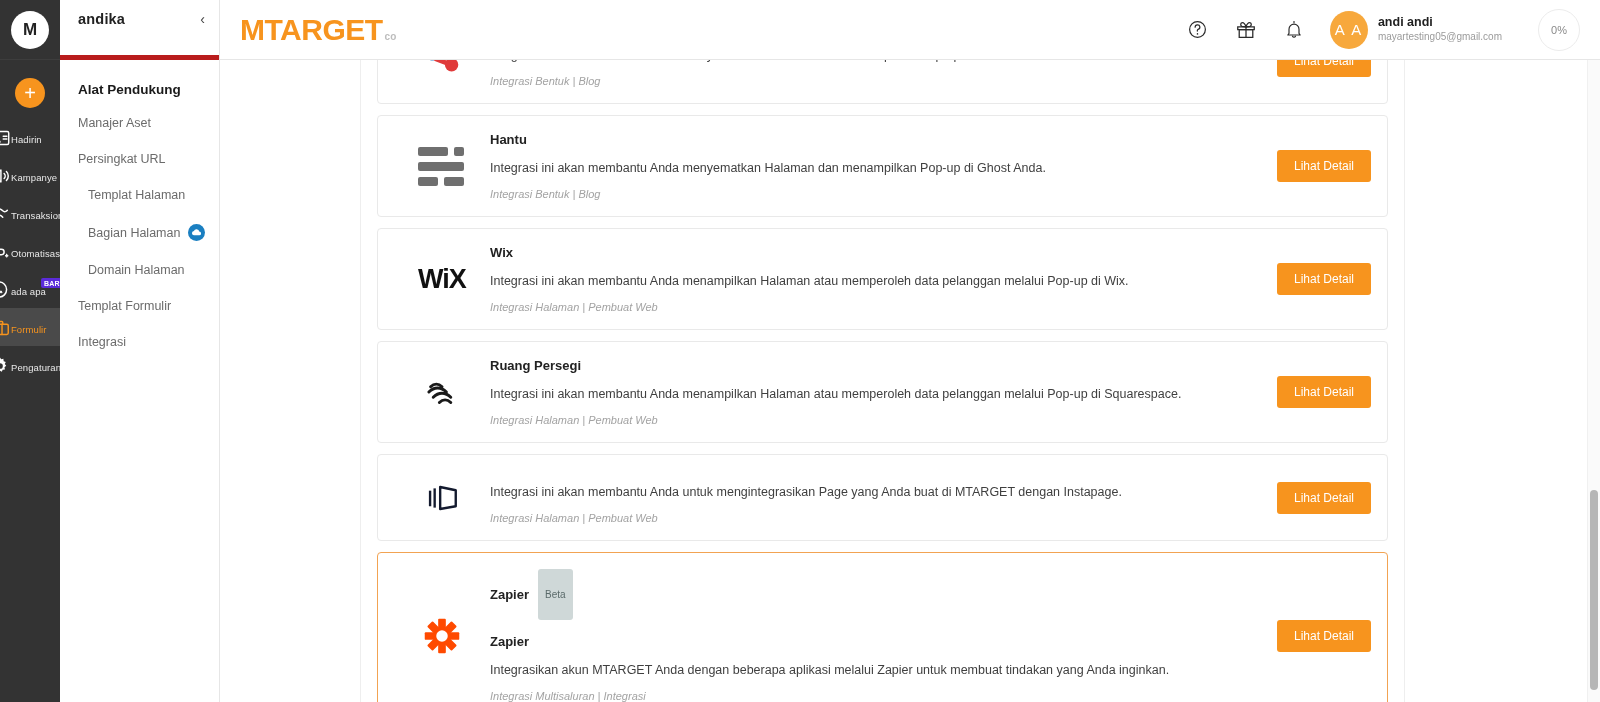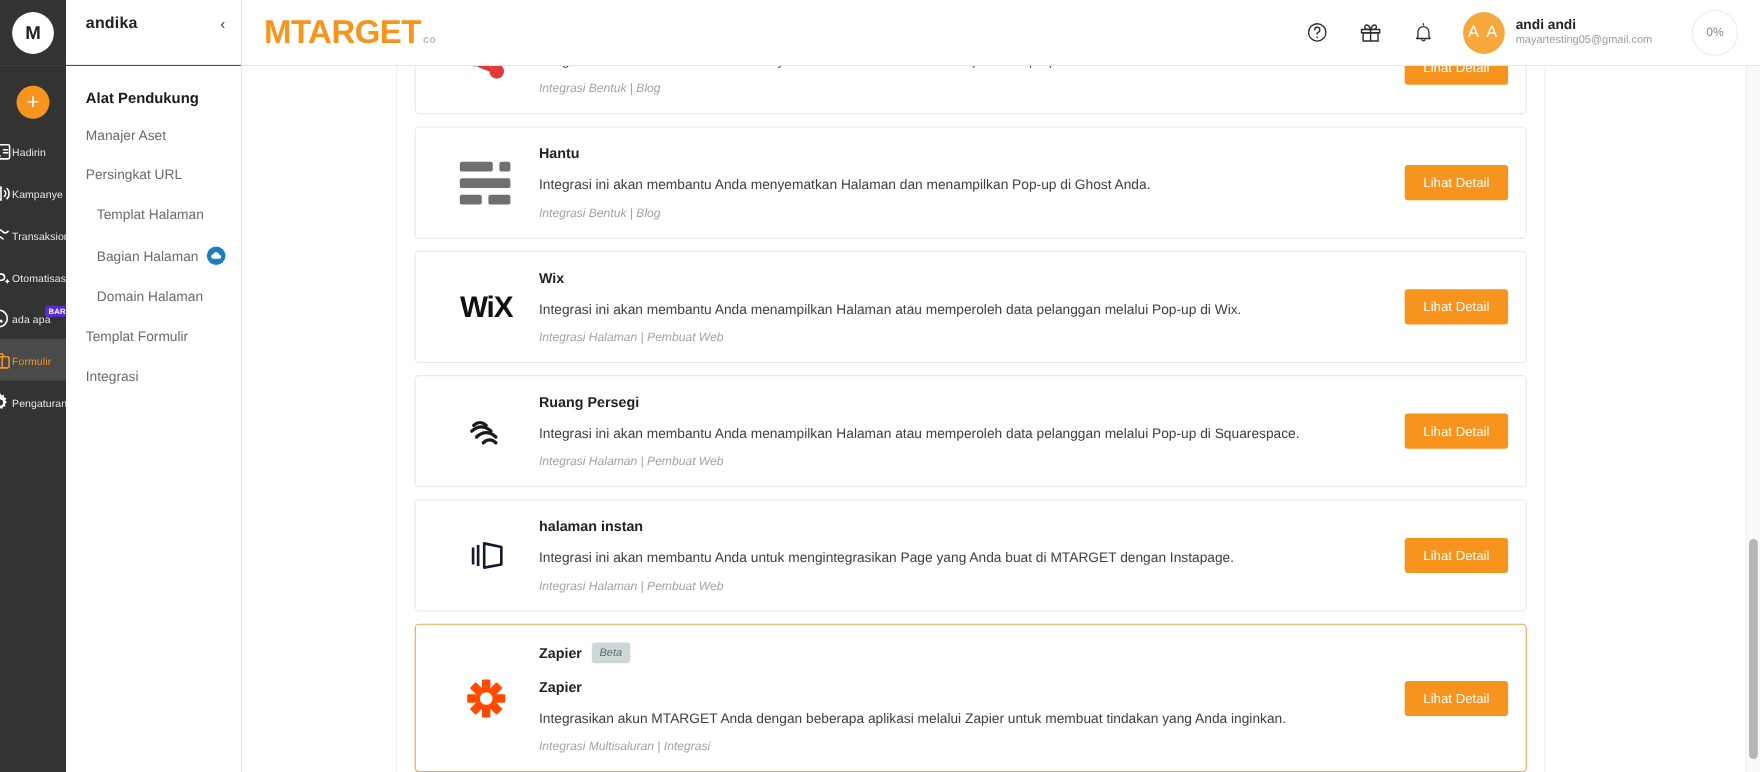--- a/index.html
+++ b/index.html
@@ -55,21 +55,21 @@
     padding: 1.5px 3px; border-radius: 2px; letter-spacing: .2px;
   }
 
   
   #side {
     position: absolute; left: 60px; top: 0; width: 160px; height: 702px;
     background: #fff; border-right: 1px solid #e6e6e6;
   }
   #side-head {
     height: 60px; display: flex; align-items: center; justify-content: space-between;
-    padding: 0 14px 17px 18px; border-bottom: 1px solid #b91c1c;
+    padding: 0 14px 17px 18px; border-bottom: 5px solid #b91c1c;
   }
   #side-head .acct { font-size: 14.5px; font-weight: bold; color: #222; letter-spacing:.2px;}
   #side-head .collapse { font-size: 14px; color: #444; cursor: pointer; line-height: 1; }
   #side-title {
     padding: 22px 18px 8px 18px; font-size: 13.5px; font-weight: bold; color: #1a1a1a;
   }
   .side-item {
     padding: 11px 14px 11px 18px; font-size: 12.5px; color: #6b6b6b;
     display: flex; align-items: center; justify-content: space-between;
     cursor: pointer;
@@ -132,21 +132,21 @@
   }
   .int-card.highlight { border: 1px solid #F2A352; }
   .int-logo {
     width: 96px; min-width: 96px; display: flex; align-items: center; justify-content: center;
   }
   .int-body { flex: 1; padding-right: 14px; }
   .int-title-row { display: flex; align-items: center; gap: 9px; }
   .int-title { font-size: 13px; font-weight: bold; color: #222; }
   .beta-badge {
     background: #cfd8d8; color: #5a6a6a; font-size: 10px;
-    padding: 4px 7px; border-radius: 3px; font-weight: normal; font-style: italic;
+    padding: 20px 7px; border-radius: 3px; font-weight: normal;
   }
   .int-sub { font-size: 13px; font-weight: bold; color: #222; margin-top: 14px; }
   .int-desc { font-size: 12.5px; color: #3f3f3f; margin-top: 14px; }
   .int-tags { font-size: 11px; color: #a3a3a3; margin-top: 13px; font-style: italic; }
   .int-action { width: 170px; display: flex; align-items: center; justify-content: flex-end; }
   .btn-detail {
     background: #F7941E; color: #fff; border: none; border-radius: 3px;
     font-size: 12px; padding: 9px 17px; cursor: pointer;
     font-family: "Liberation Sans", sans-serif;
   }
@@ -414,23 +414,20 @@
         </div>
         <div class="int-card">
           <div class="int-logo">
             <svg width="44" height="44" viewBox="0 0 48 48" fill="none" stroke="#131A2E" stroke-width="2.6" stroke-linejoin="round">
               <path d="M11 16v17"></path>
               <path d="M16 13.5v21"></path>
               <path d="M22 12 L39 15.5 L39 33 L22 36 Z"></path>
             </svg>
           </div>
           <div class="int-body">
-            <div class="int-title-row">
-              <span class="int-title">halaman instan</span>
-            </div>
             <div class="int-desc">Integrasi ini akan membantu Anda untuk mengintegrasikan Page yang Anda buat di MTARGET dengan Instapage.</div>
             <div class="int-tags">Integrasi Halaman | Pembuat Web</div>
           </div>
           <div class="int-action">
             <button class="btn-detail">Lihat Detail</button>
           </div>
         </div>
         <div class="int-card highlight">
           <div class="int-logo">
             <svg width="46" height="46" viewBox="0 0 48 48" fill="#FF4A00">

